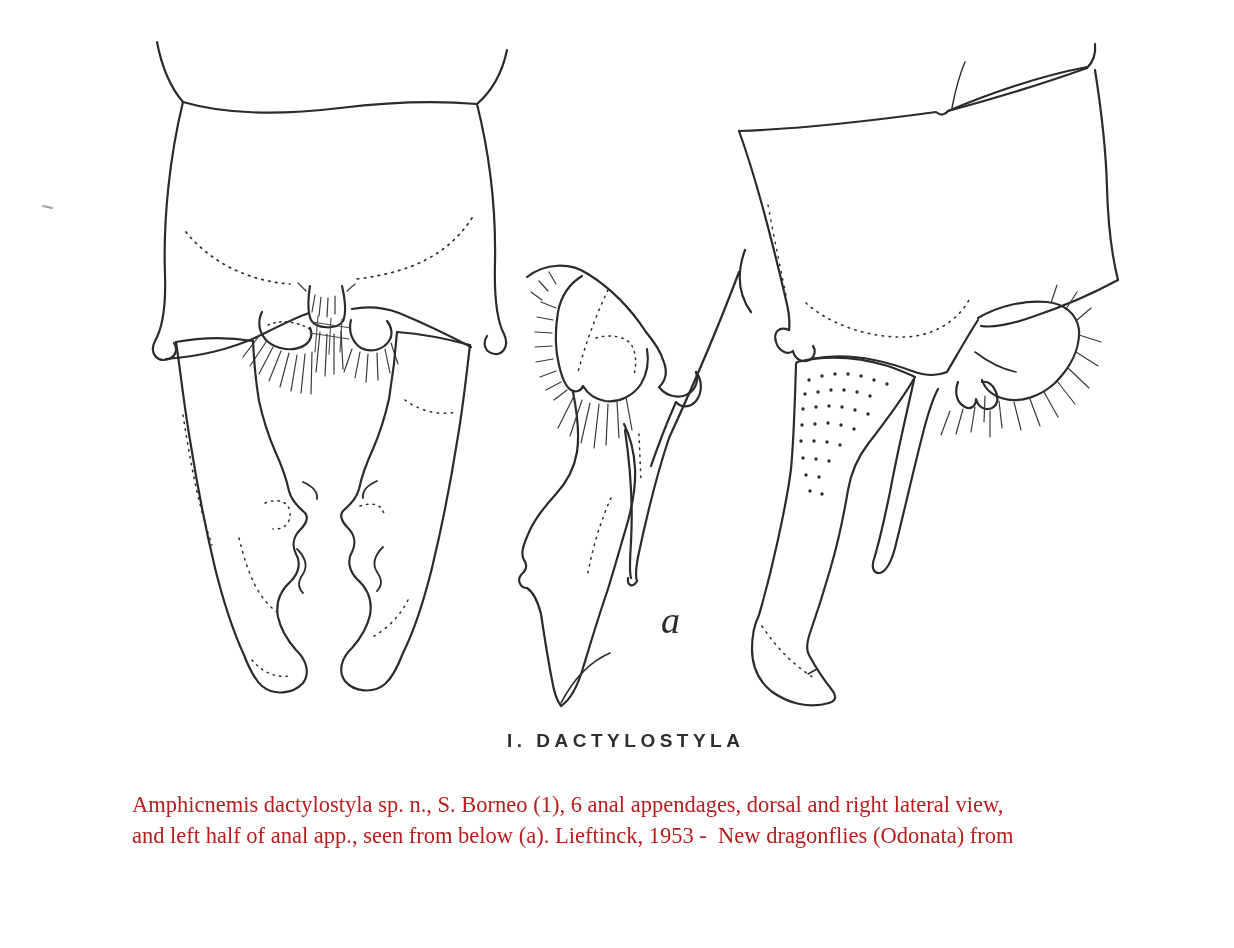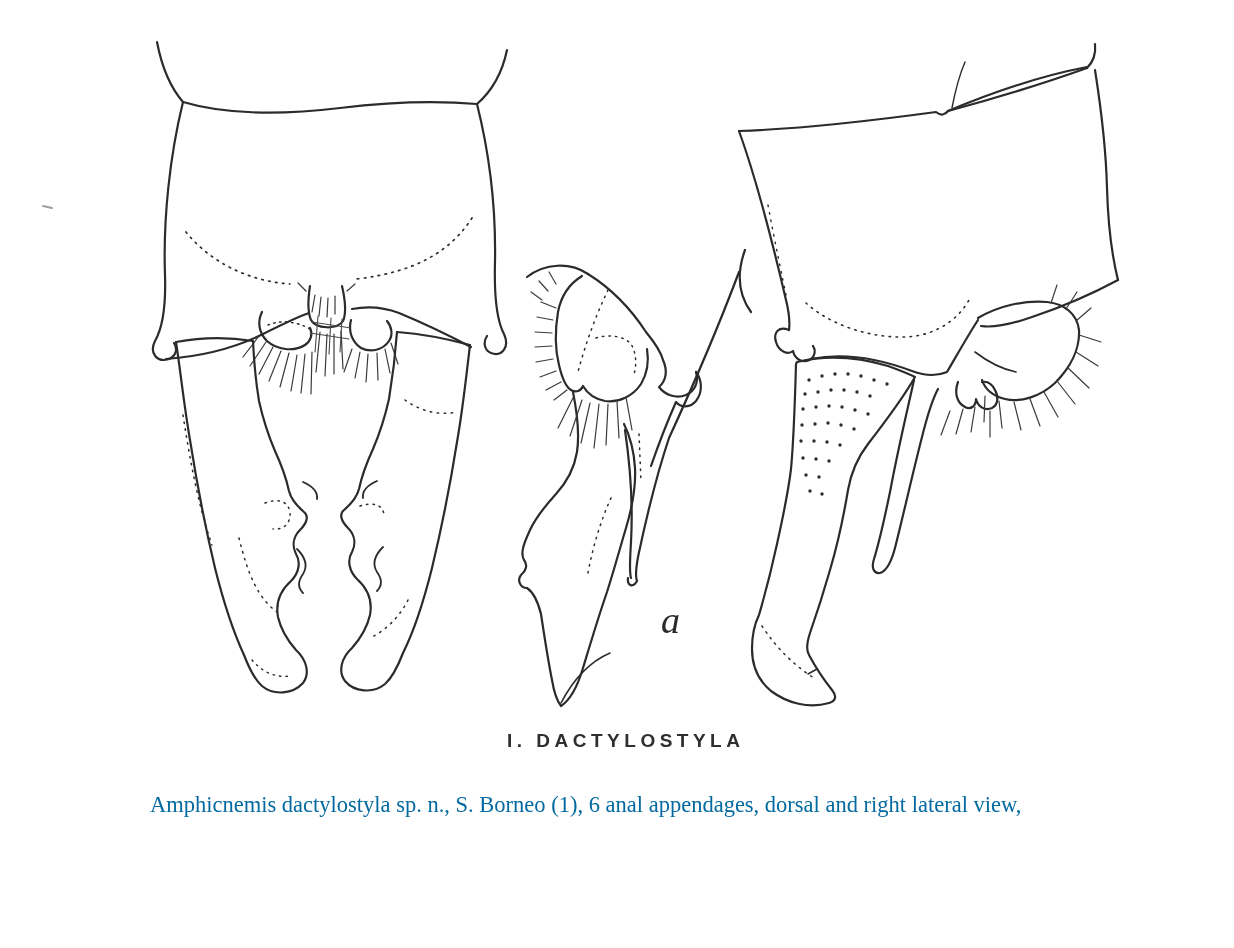--- a/index.html
+++ b/index.html
@@ -23,24 +23,24 @@
   .subfig-label{
     position:absolute;
     left:661px;top:598px;
     font-family:"Liberation Serif", serif;
     font-style:italic;
     font-size:38px;
     color:#2b2b2b;
   }
   .caption{
     position:absolute;
-    left:150px;top:789px;
+    left:132px;top:789px;
     font-size:22.5px;
     line-height:31px;
-    color:#0369a1;
+    color:#b91c1c;
   }
   .caption div{white-space:pre;}
 </style>
 </head>
 <body>
 
 <div class="page">
 
   <svg class="fig" width="1234" height="948" viewBox="0 0 1234 948" fill="none" stroke="#2b2b2b" stroke-width="2.2" stroke-linecap="round" stroke-linejoin="round">
 
@@ -242,15 +242,16 @@
       <path d="M914,380 C907,412 899,444 890,492 C884,521 878,546 874,559 C871,568 874,574 880,573 C887,571 892,561 896,544 C904,512 913,472 922,437 C927,417 932,400 938,389"></path>
     </g>
   </svg>
 
   <div class="subfig-label">a</div>
 
   <div class="plate-label">I. DACTYLOSTYLA</div>
 
   <div class="caption">
     <div>Amphicnemis dactylostyla sp. n., S. Borneo (1), 6 anal appendages, dorsal and right lateral view,</div>
+    <div>and left half of anal app., seen from below (a). Lieftinck, 1953 -  New dragonflies (Odonata) from</div>
   </div>
 
 </div>
 
 </body></html>

